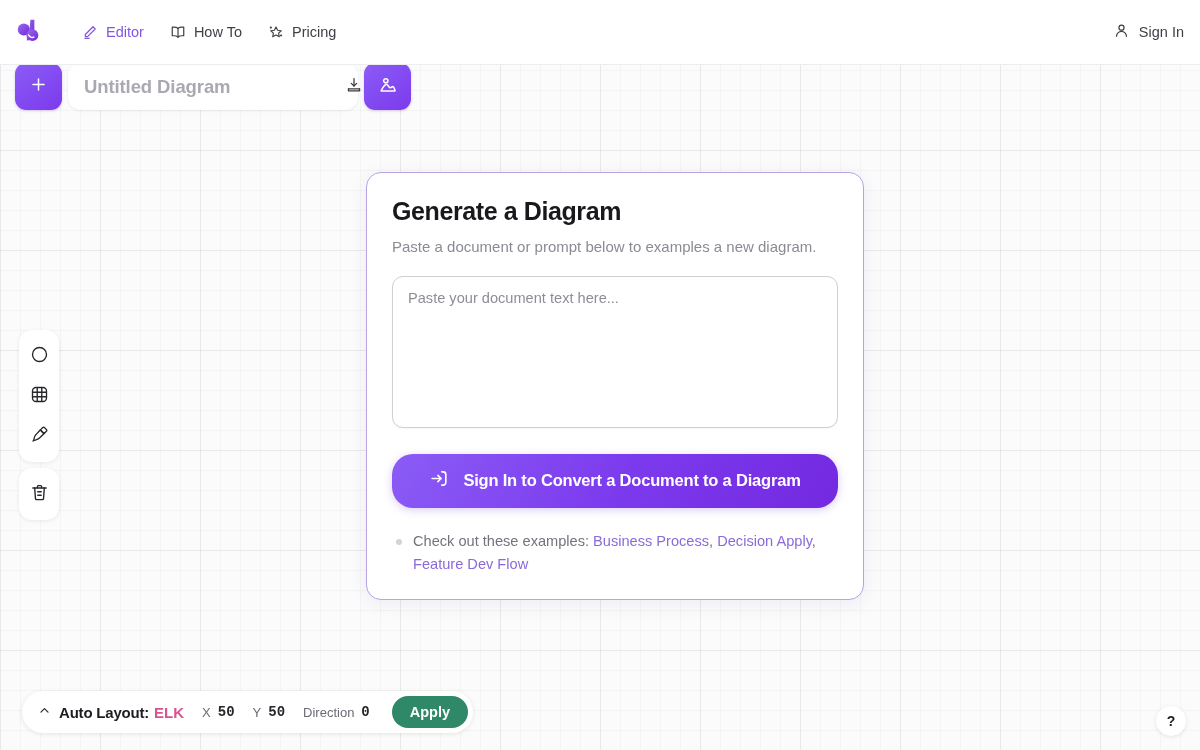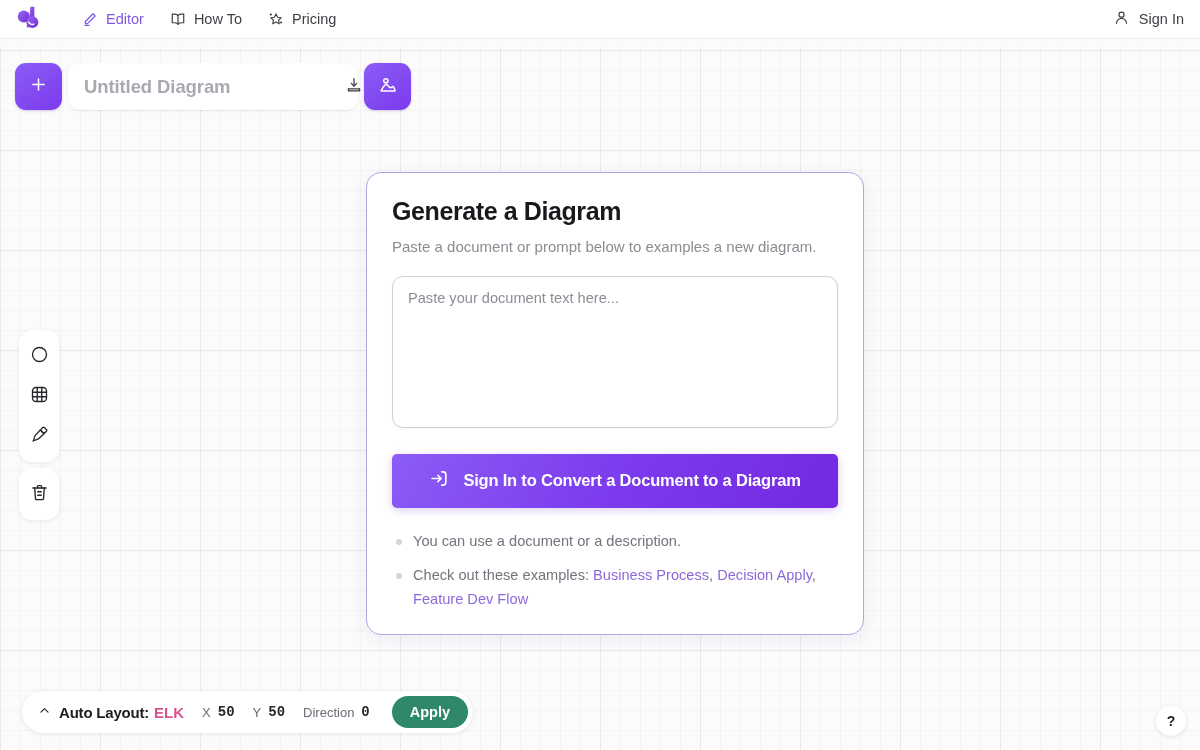--- a/index.html
+++ b/index.html
@@ -32,21 +32,21 @@
       linear-gradient(to right, rgba(0,0,0,0.028) 1px, transparent 1px),
       linear-gradient(to bottom, rgba(0,0,0,0.028) 1px, transparent 1px);
     background-size: 100px 100px, 100px 100px, 20px 20px, 20px 20px;
     background-position: 0px 3px, 0px 3px, 0px 3px, 0px 3px;
   }
 
   
   .topbar {
     position: absolute;
     left: 0; top: 0;
-    width: 1200px; height: 39px;
+    width: 1200px; height: 65px;
     background: #ffffff;
     border-bottom: 1px solid #ededf0;
     display: flex;
     align-items: center;
     z-index: 40;
   }
   .logo-wrap {
     width: 58px;
     display: flex; align-items: center; justify-content: center;
     flex: 0 0 auto;
@@ -198,21 +198,21 @@
     outline: none;
     box-shadow: 0 1px 2px rgba(0,0,0,0.04);
   }
   .gen-textarea::placeholder { color: #8d8d96; }
 
   .gen-cta {
     margin-top: 22px;
     width: 100%;
     height: 54px;
     border: none;
-    border-radius: 5px;
+    border-radius: 21px;
     background: linear-gradient(120deg,#8b5cf6 0%, #7c3aed 52%, #7329e0 100%);
     color: #fff;
     font-family: "Liberation Sans", sans-serif;
     font-size: 16.5px;
     font-weight: 700;
     letter-spacing: -0.2px;
     display: flex; align-items: center; justify-content: center;
     gap: 13px;
     cursor: pointer;
     box-shadow: 0 2px 8px rgba(110,55,215,0.25);
@@ -489,21 +489,20 @@
         <svg width="21" height="21" viewBox="0 0 24 24" fill="none" stroke="currentColor" stroke-width="1.9" stroke-linecap="round" stroke-linejoin="round">
           <path d="M14.6 4.4h1.6a3 3 0 0 1 3 3v9.2a3 3 0 0 1-3 3h-1.6"></path>
           <path d="M10.2 8.4 13.8 12l-3.6 3.6"></path>
           <path d="M13.4 12H3.6"></path>
         </svg>
       </span>
       <span>Sign In to Convert a Document to a Diagram</span>
     </button>
 
     <ul class="hint-list">
-      <li class="hint-item">You can use a document or a description.</li>
       <li class="hint-item">
         <span>Check out these examples:</span>
         <a class="hint-link">Business Process</a><span>,</span>
         <a class="hint-link">Decision Apply</a><span>,</span>
         <a class="hint-link">Feature Dev Flow</a>
       </li>
     </ul>
   </div>
 
   <div class="layout-bar">

